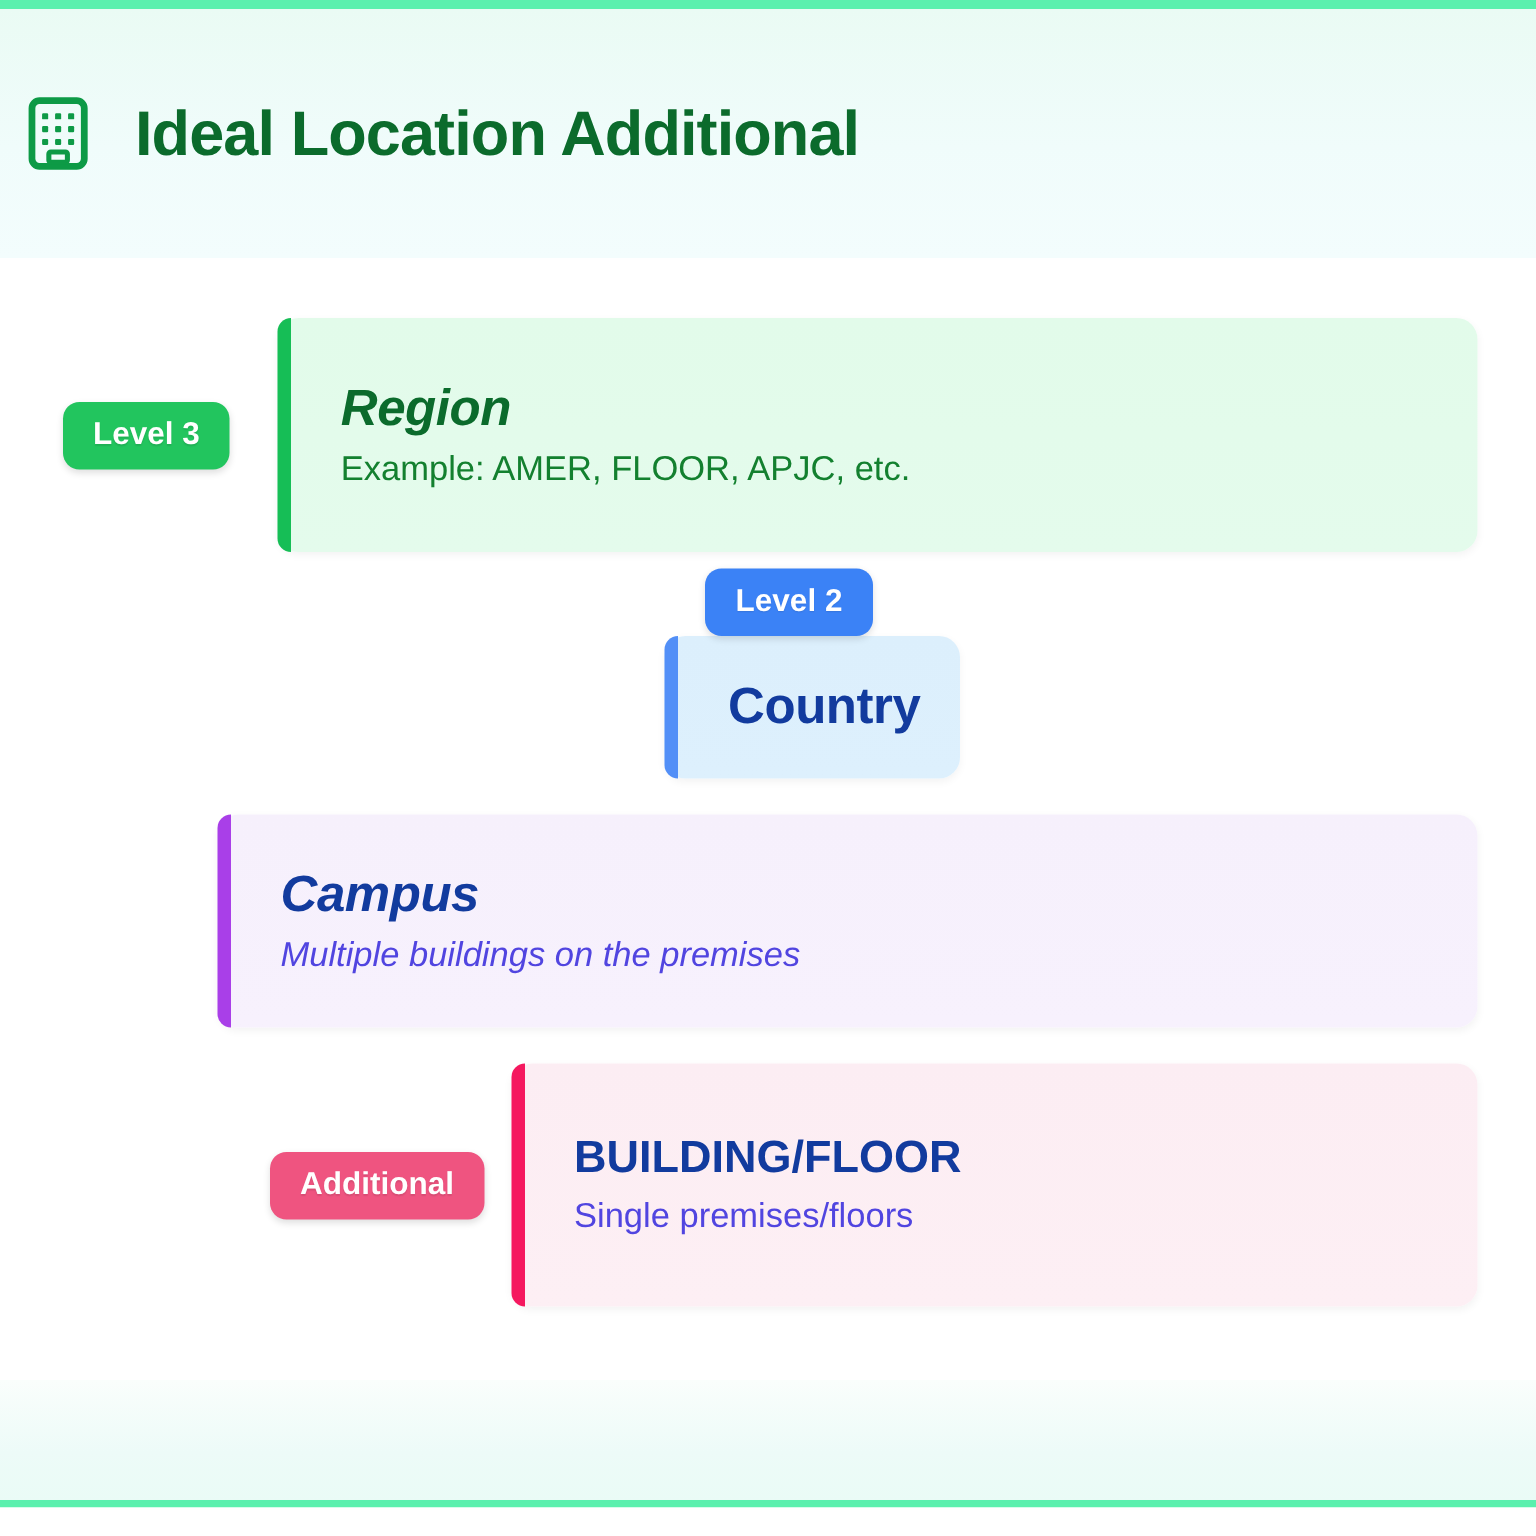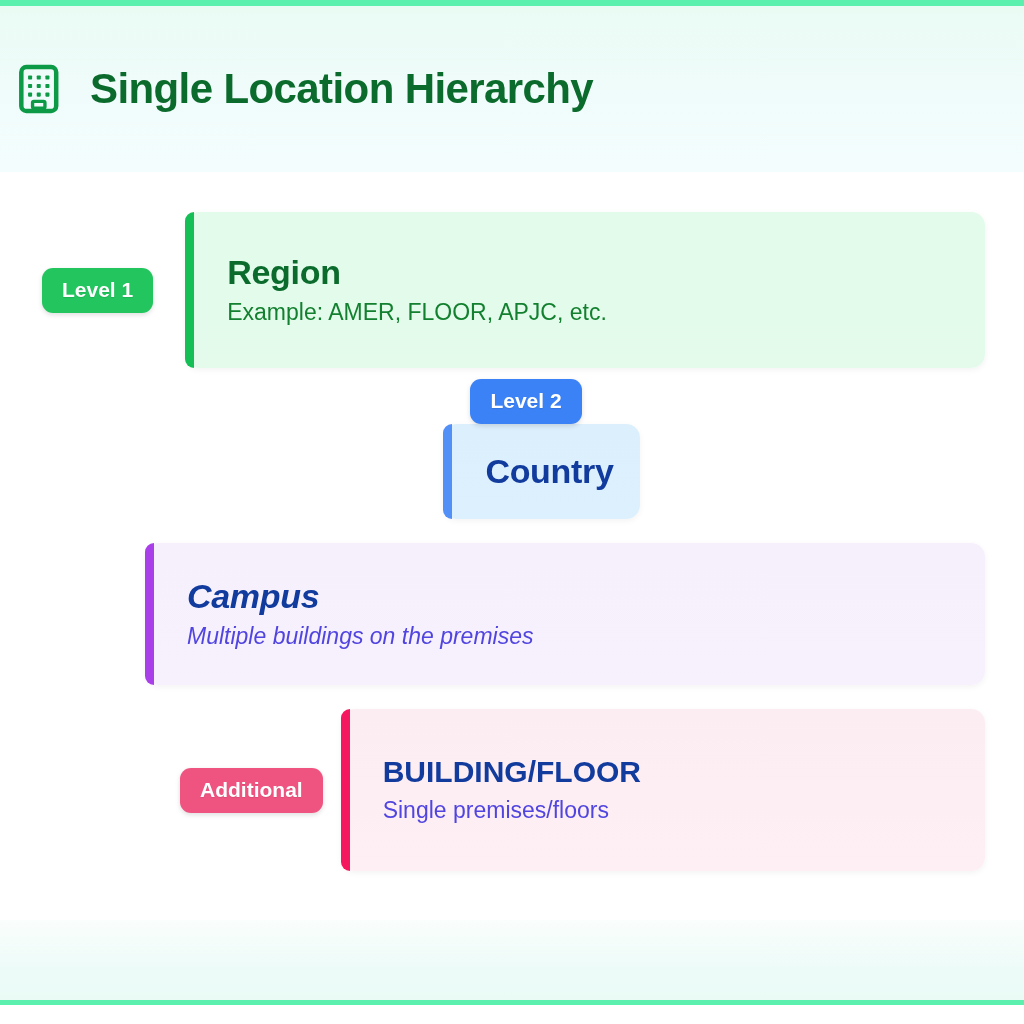--- a/index.html
+++ b/index.html
@@ -198,31 +198,31 @@
       <rect x="20.2" y="12" width="3.6" height="3.6" rx="0.7" fill="#0D9A46"></rect>
       <rect x="27.9" y="12" width="3.6" height="3.6" rx="0.7" fill="#0D9A46"></rect>
       <rect x="12.5" y="19.6" width="3.6" height="3.6" rx="0.7" fill="#0D9A46"></rect>
       <rect x="20.2" y="19.6" width="3.6" height="3.6" rx="0.7" fill="#0D9A46"></rect>
       <rect x="27.9" y="19.6" width="3.6" height="3.6" rx="0.7" fill="#0D9A46"></rect>
       <rect x="12.5" y="27.2" width="3.6" height="3.6" rx="0.7" fill="#0D9A46"></rect>
       <rect x="20.2" y="27.2" width="3.6" height="3.6" rx="0.7" fill="#0D9A46"></rect>
       <rect x="27.9" y="27.2" width="3.6" height="3.6" rx="0.7" fill="#0D9A46"></rect>
       <rect x="16.5" y="35" width="11" height="6" rx="1.2" fill="none" stroke="#0D9A46" stroke-width="3"></rect>
     </svg>
-    <div class="header-title">Single Location Hierarchy</div>
+    <div class="header-title">Ideal Location Additional</div>
   </div>
 
   <div class="main">
 
     <div class="row row-1">
-      <div class="badge" id="badge-1" style="background: rgb(34, 197, 94);">Level 1</div>
+      <div class="badge" id="badge-1" style="background: rgb(34, 197, 94);">Level 3</div>
       <div class="card" id="card-1" style="box-shadow: rgba(0, 0, 0, 0.05) 0px 2px 6px;">
         <div class="card-accent" id="accent-1" style="background: rgb(22, 190, 86);"></div>
         <div class="card-body">
-          <div class="card-title" id="title-1" style="color: rgb(11, 107, 44);">Region</div>
+          <div class="card-title" id="title-1" style="color: rgb(11, 107, 44); font-style: italic;">Region</div>
           <div class="card-sub" id="sub-1" style="color: rgb(19, 128, 47);">Example: AMER, FLOOR, APJC, etc.</div>
         </div>
       </div>
     </div>
 
     <div class="row row-2">
       <div class="badge" id="badge-2" style="background: rgb(59, 130, 246);">Level 2</div>
       <div class="card" id="card-2" style="box-shadow: rgba(0, 0, 0, 0.05) 0px 2px 6px;">
         <div class="card-accent" id="accent-2" style="background: rgb(82, 143, 247);"></div>
         <div class="card-body">

